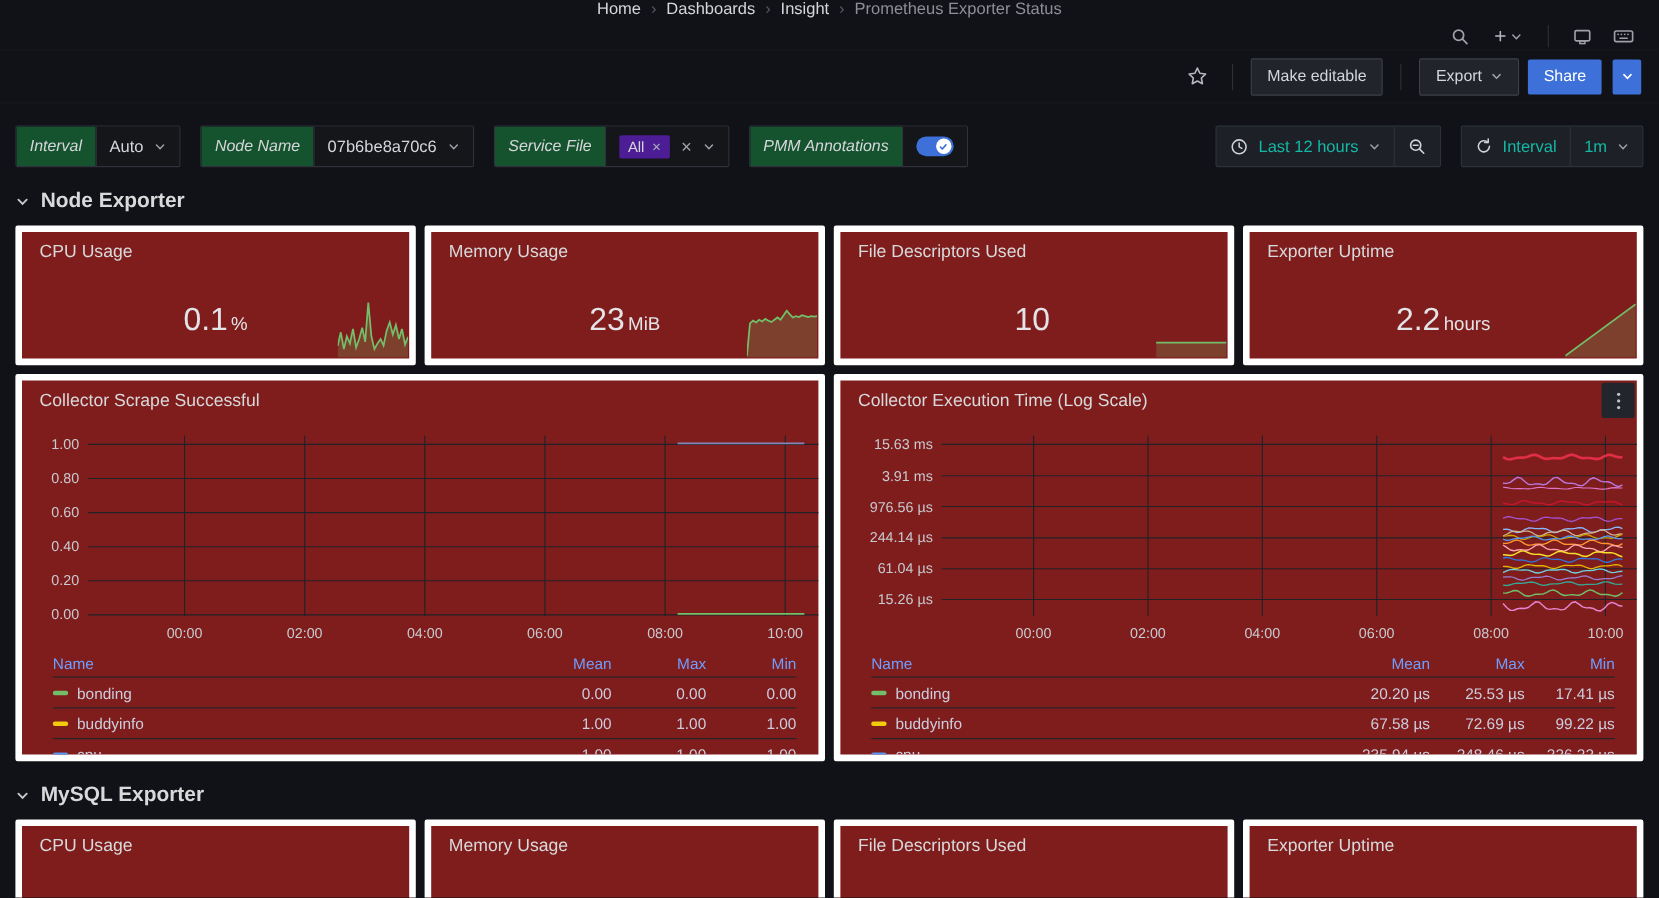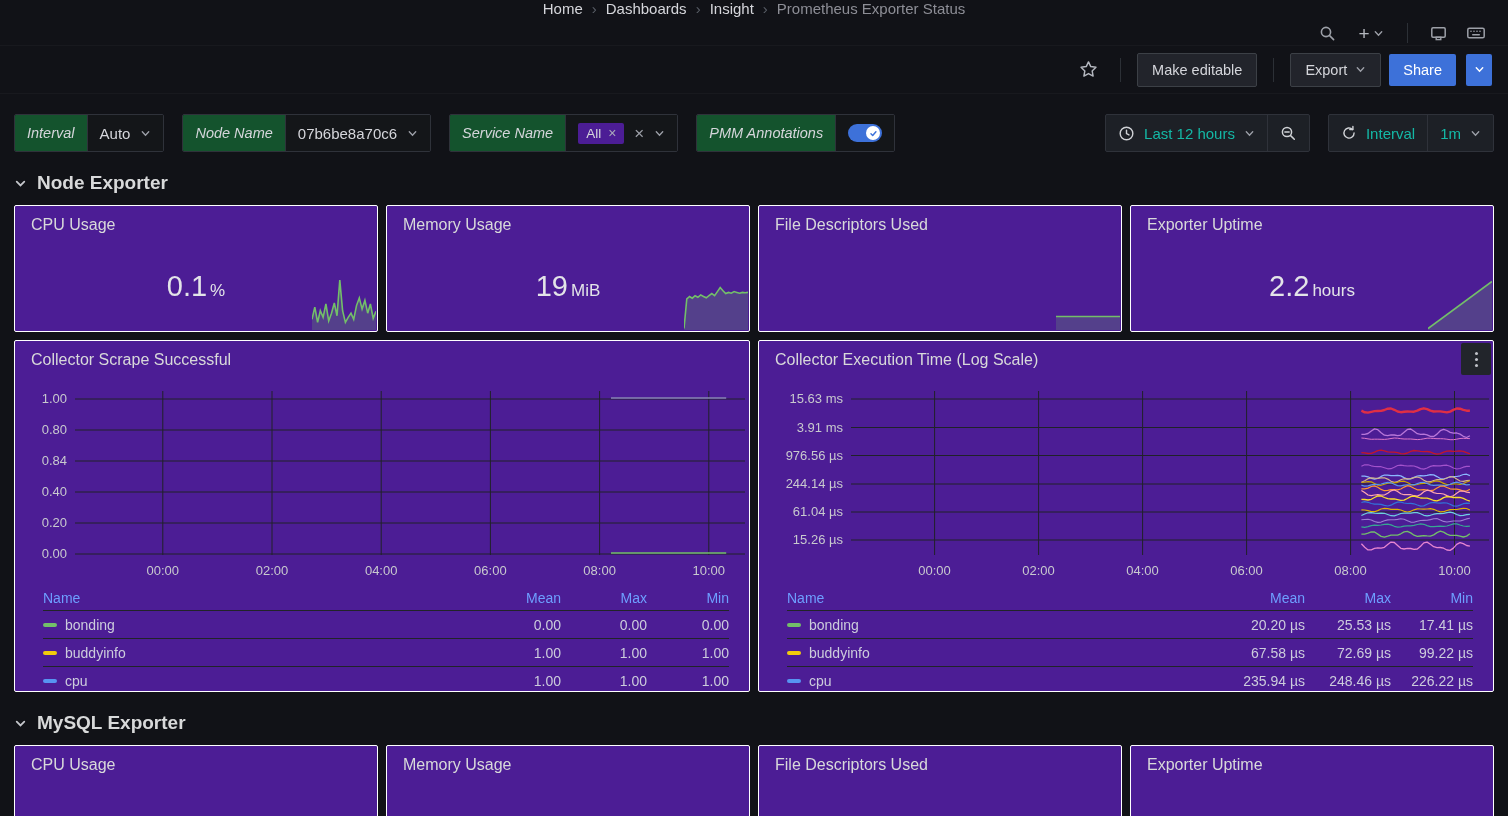--- a/index.html
+++ b/index.html
@@ -60,21 +60,21 @@
   .tp-sep { width:1px; background:#2f323a; }
 
   
   .section-head { margin:20px 14px 11px; display:flex; align-items:center; gap:10px; cursor:pointer; }
   .section-title { font-size:19px; font-weight:700; color:#d8d9da; }
   .sec-chev { color:#c5c7cc; }
 
   
   .grid4 { margin:0 14px; display:grid; grid-template-columns:repeat(4,1fr); gap:8px; }
   .grid2 { margin:8px 14px 0; display:grid; grid-template-columns:repeat(2,1fr); gap:8px; }
-  .panel { background:#4c1d95; border:1px solid #ffffff; border-radius:2px; position:relative; overflow:hidden; }
+  .panel { background:#7f1d1d; border:6px solid #ffffff; border-radius:2px; position:relative; overflow:hidden; }
   .stat-panel { height:127px; }
   .stub-panel { height:100px; }
   .chart-panel { height:352px; }
   .panel-title { padding:10px 16px 0; font-size:16px; color:#d8d9da; font-weight:500;
                  position:relative; z-index:3; cursor:pointer; white-space:nowrap; }
   .stat-value { position:absolute; left:0; right:0; top:64px; text-align:center; z-index:2; }
   .stat-num { font-size:29px; font-weight:500; color:#e3e4e8; }
   .stat-unit { font-size:17px; font-weight:500; color:#e3e4e8; margin-left:3px; }
   .sparkline { position:absolute; right:1px; bottom:1px; z-index:1; }
 
@@ -186,21 +186,21 @@
   <div class="control">
     <span class="ctl-label">Node Name</span>
     <span class="ctl-value">
       <span>07b6be8a70c6</span>
       <svg width="11" height="11" viewBox="0 0 12 12">
           <path d="M2.5 4.2 6 7.8 9.5 4.2" fill="none" stroke="#9da0a8" stroke-width="1.5" stroke-linecap="round"></path>
         </svg>
     </span>
   </div>
   <div class="control">
-    <span class="ctl-label">Service Name</span>
+    <span class="ctl-label">Service File</span>
     <span class="ctl-value">
       <span class="chip">
         <span>All</span>
         <span class="x-glyph">×</span>
       </span>
       <span class="clear-glyph">×</span>
       <svg width="11" height="11" viewBox="0 0 12 12">
           <path d="M2.5 4.2 6 7.8 9.5 4.2" fill="none" stroke="#9da0a8" stroke-width="1.5" stroke-linecap="round"></path>
         </svg>
     </span>
@@ -272,31 +272,34 @@
     <div class="sparkline" id="spark0">
         <svg width="64" height="54">
           <polygon points="0.0,43.3 2.8,31.1 5.6,46.4 8.3,34.7 11.1,41.3 13.9,28.0 16.7,44.9 19.5,37.2 22.3,27.0 25.0,39.8 27.8,4.1 30.6,34.7 33.4,46.4 36.2,41.3 39.0,37.2 41.7,43.3 44.5,29.6 47.3,21.9 50.1,33.1 52.9,24.4 55.7,37.2 58.4,28.0 61.2,42.3 64.0,35.2 64,54 0,54" fill="rgba(115,191,105,0.22)"></polygon>
           <polyline points="0.0,43.3 2.8,31.1 5.6,46.4 8.3,34.7 11.1,41.3 13.9,28.0 16.7,44.9 19.5,37.2 22.3,27.0 25.0,39.8 27.8,4.1 30.6,34.7 33.4,46.4 36.2,41.3 39.0,37.2 41.7,43.3 44.5,29.6 47.3,21.9 50.1,33.1 52.9,24.4 55.7,37.2 58.4,28.0 61.2,42.3 64.0,35.2" fill="none" stroke="#73bf69" stroke-width="1.6"></polyline>
         </svg>
       </div>
   </div>
   <div class="panel stat-panel">
     <div class="panel-title">Memory Usage</div>
     <div class="stat-value">
-      <span class="stat-num">19</span><span class="stat-unit">MiB</span>
+      <span class="stat-num">23</span><span class="stat-unit">MiB</span>
     </div>
     <div class="sparkline" id="spark1">
         <svg width="64" height="44">
           <polygon points="0.0,42.5 2.8,13.0 5.6,10.5 8.3,12.2 11.1,9.7 13.9,11.3 16.7,8.9 19.5,10.5 22.3,11.8 25.0,9.7 27.8,7.6 30.6,9.7 33.4,5.6 36.2,1.5 39.0,4.8 41.7,7.6 44.5,6.4 47.3,7.2 50.1,5.6 52.9,6.4 55.7,7.2 58.4,6.4 61.2,6.8 64.0,6.4 64,44 0,44" fill="rgba(115,191,105,0.22)"></polygon>
           <polyline points="0.0,42.5 2.8,13.0 5.6,10.5 8.3,12.2 11.1,9.7 13.9,11.3 16.7,8.9 19.5,10.5 22.3,11.8 25.0,9.7 27.8,7.6 30.6,9.7 33.4,5.6 36.2,1.5 39.0,4.8 41.7,7.6 44.5,6.4 47.3,7.2 50.1,5.6 52.9,6.4 55.7,7.2 58.4,6.4 61.2,6.8 64.0,6.4" fill="none" stroke="#73bf69" stroke-width="1.6"></polyline>
         </svg>
       </div>
   </div>
   <div class="panel stat-panel">
     <div class="panel-title">File Descriptors Used</div>
+    <div class="stat-value">
+      <span class="stat-num">10</span><span class="stat-unit"></span>
+    </div>
     <div class="sparkline" id="spark2">
         <svg width="64" height="15">
           <polygon points="0.0,1.5 64.0,1.5 64,15 0,15" fill="rgba(115,191,105,0.22)"></polygon>
           <polyline points="0.0,1.5 64.0,1.5" fill="none" stroke="#73bf69" stroke-width="1.6"></polyline>
         </svg>
       </div>
   </div>
   <div class="panel stat-panel">
     <div class="panel-title">Exporter Uptime</div>
     <div class="stat-value">
@@ -327,21 +330,21 @@
           <line x1="366.2" y1="50" x2="366.2" y2="214" stroke="#202228" stroke-width="1"></line>
           <line x1="475.4" y1="50" x2="475.4" y2="214" stroke="#202228" stroke-width="1"></line>
           <line x1="584.6" y1="50" x2="584.6" y2="214" stroke="#202228" stroke-width="1"></line>
           <line x1="693.8" y1="50" x2="693.8" y2="214" stroke="#202228" stroke-width="1"></line>
           <polyline points="596.0,57.0 711.2,57.0" fill="none" stroke="#8785b5" stroke-width="1.6"></polyline>
           <polyline points="596.0,212.0 711.2,212.0" fill="none" stroke="#73bf69" stroke-width="1.6"></polyline>
         </svg>
         <div class="axis-label ylab" style="left: 0px; width: 52px; top: 205px;">0.00</div>
         <div class="axis-label ylab" style="left: 0px; width: 52px; top: 174px;">0.20</div>
         <div class="axis-label ylab" style="left: 0px; width: 52px; top: 143px;">0.40</div>
-        <div class="axis-label ylab" style="left: 0px; width: 52px; top: 112px;">0.84</div>
+        <div class="axis-label ylab" style="left: 0px; width: 52px; top: 112px;">0.60</div>
         <div class="axis-label ylab" style="left: 0px; width: 52px; top: 81px;">0.80</div>
         <div class="axis-label ylab" style="left: 0px; width: 52px; top: 50px;">1.00</div>
         <div class="axis-label xlab" style="left: 117.77px; top: 222px;">00:00</div>
         <div class="axis-label xlab" style="left: 226.98px; top: 222px;">02:00</div>
         <div class="axis-label xlab" style="left: 336.19px; top: 222px;">04:00</div>
         <div class="axis-label xlab" style="left: 445.4px; top: 222px;">06:00</div>
         <div class="axis-label xlab" style="left: 554.61px; top: 222px;">08:00</div>
         <div class="axis-label xlab" style="left: 663.82px; top: 222px;">10:00</div>
       </div>
     <div class="legend">

